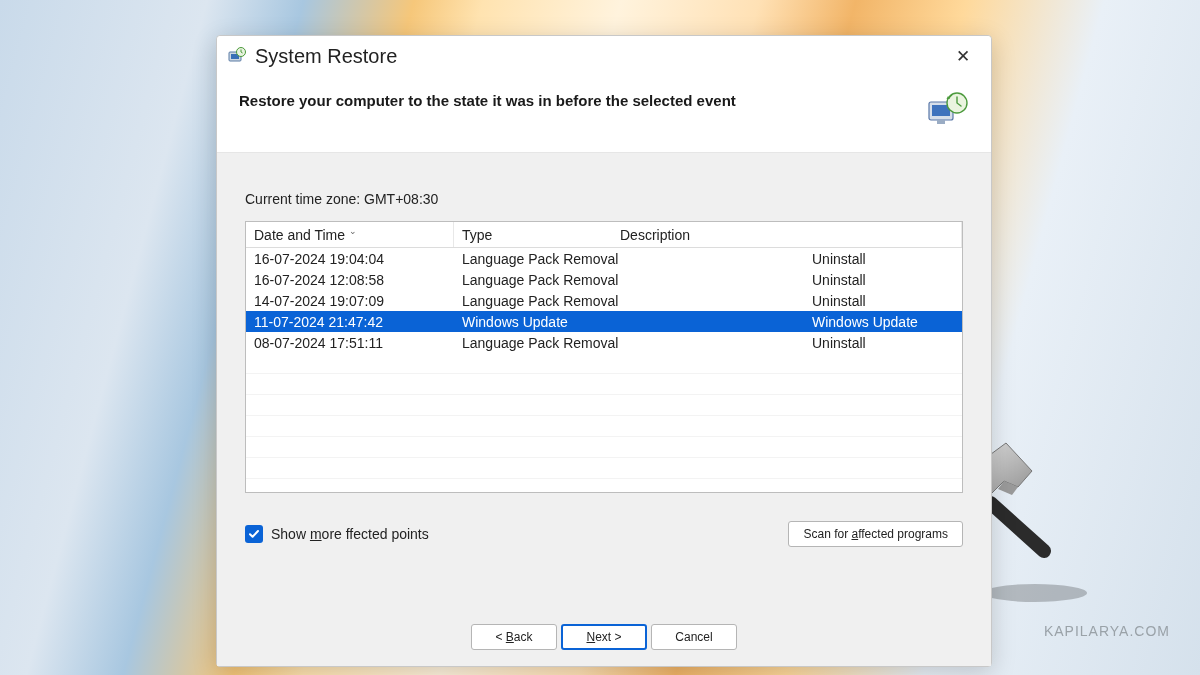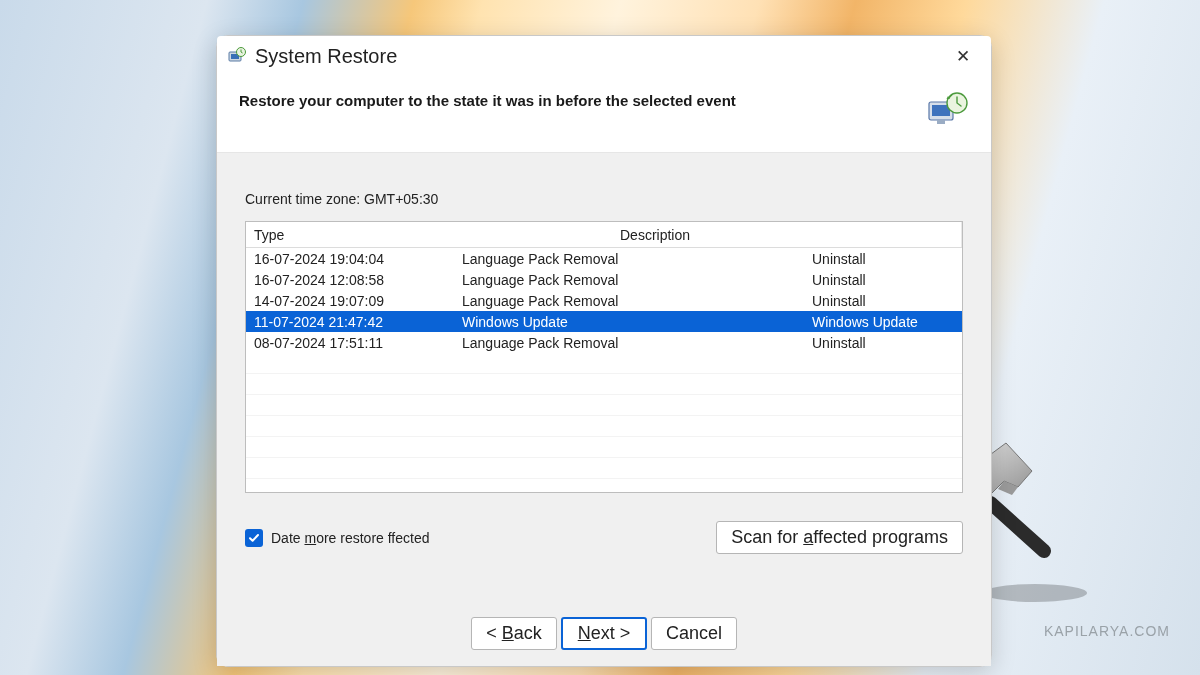--- a/index.html
+++ b/index.html
@@ -17,21 +17,21 @@
       #f6c77a 30%, #ffe3b0 35%, #fff3dd 45%,
       #ffe1b5 55%, #f2b568 62%, #ffd99b 70%,
       #e9f0f7 80%, #d5e1ec 100%);
   }
   .window {
     position: absolute;
     left: 216px; top: 35px;
     width: 776px; height: 632px;
     background: #ffffff;
     border: 1px solid #c8c8c8;
-    border-radius: 12px;
+    border-radius: 4px;
     box-shadow: 0 6px 24px rgba(0,0,0,0.18);
     display: flex; flex-direction: column;
   }
   .titlebar {
     height: 40px;
     display: flex; align-items: center;
     padding: 0 10px;
     background: #ffffff;
     border-top-left-radius: 4px; border-top-right-radius: 4px;
   }
@@ -109,21 +109,21 @@
   }
   .checkbox-row { display: flex; align-items: center; gap: 8px; font-size: 14px; color: #222; cursor: pointer; }
   .chk {
     width: 18px; height: 18px; border-radius: 3px;
     background: #0a63d6; display: flex; align-items: center; justify-content: center;
   }
   .chk svg { width: 12px; height: 12px; }
   .btn {
     background: #ffffff; border: 1px solid #b5b5b5;
     border-radius: 3px; padding: 5px 14px;
-    font-size: 18px; color: #222; cursor: pointer;
+    font-size: 12px; color: #222; cursor: pointer;
     font-family: inherit;
     min-width: 86px; text-align: center;
   }
   .btn.primary { border: 2px solid #0a63d6; padding: 4px 6px; }
   .footer {
     background: #f0f0f0;
     padding: 0 18px 16px 18px;
     display: flex; justify-content: center; gap: 4px;
   }
   .watermark {
@@ -187,24 +187,28 @@
           <rect x="12" y="30" width="8" height="4" fill="#9aacc4"></rect>
           <circle cx="32" cy="13" r="10" fill="#eaf4df" stroke="#4c9a3d" stroke-width="1.4"></circle>
           <path d="M32 7 v6 l4 3" stroke="#4c9a3d" stroke-width="1.4" fill="none" stroke-linecap="round"></path>
           <path d="M24 8 a10 10 0 0 1 3 -3" stroke="#4c9a3d" stroke-width="1.4" fill="none"></path>
           <path d="M23 6 l2 3 l-3.5 0 z" fill="#4c9a3d"></path>
         </svg>
       </div>
     </div>
 
     <div class="body">
-      <div class="tzline">Current time zone: GMT+05:30</div>
+      <div class="tzline">Current time zone: GMT+08:30</div>
 
       <div class="table-wrap">
         <div class="thead">
+          <div class="col col-dt">
+            <span>Date and Time</span>
+            <span class="sortcaret">⌄</span>
+          </div>
           <div class="col col-type">
             <span>Type</span>
           </div>
           <div class="col col-desc">
             <span>Description</span>
           </div>
         </div>
         <div class="tbody" id="tbody">
             <div class="trow">
               <div class="cell c-dt">16-07-2024 19:04:04</div>
@@ -241,21 +245,21 @@
       </div>
 
       <div class="under-table">
         <div class="checkbox-row">
           <span class="chk">
             <svg viewBox="0 0 12 12">
                 <path d="M2 6.2 L4.6 8.8 L10 3" stroke="#fff" stroke-width="2" fill="none" stroke-linecap="round" stroke-linejoin="round"></path>
               </svg>
           </span>
           <span>
-            <span>Date </span><span class="u">m</span><span>ore restore ffected</span>
+            <span>Show </span><span class="u">m</span><span>ore ffected points</span>
           </span>
         </div>
         <button class="btn">
           <span>Scan for </span><span class="u">a</span><span>ffected programs</span>
         </button>
       </div>
     </div>
 
     <div class="footer">
       <button class="btn">

